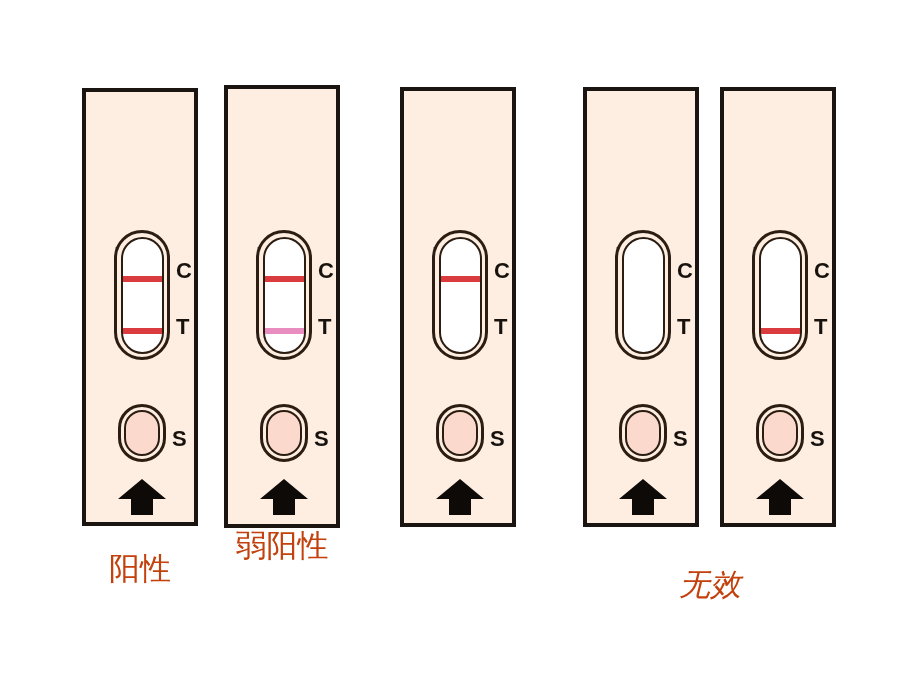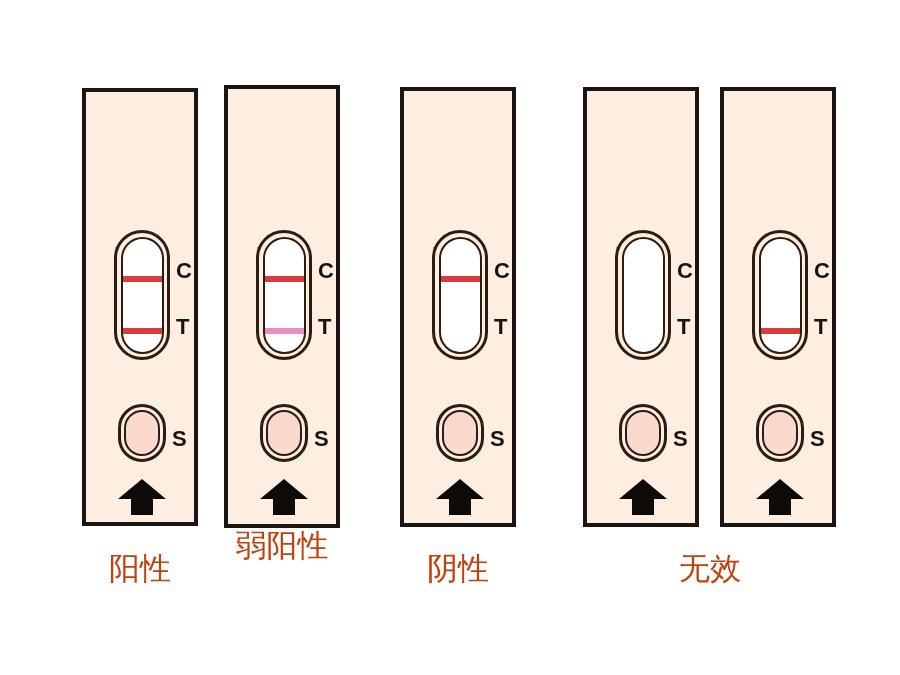--- a/index.html
+++ b/index.html
@@ -232,17 +232,16 @@
       <svg width="50" height="38" viewBox="0 0 50 38" aria-hidden="true">
         <polygon points="25,1 49,21 36,21 36,37 14,37 14,21 1,21" fill="#0d0a07"></polygon>
       </svg>
     </div>
   </div>
 
   <div class="caption" style="left:80px; top:548px; width:120px;">阳性</div>
 
   <div class="caption" style="left:218px; top:525px; width:128px;">弱阳性</div>
 
-  <div class="caption" style="left:398px; top:548px; width:120px;">阴性</div>
-
-  <div class="caption" style="left:650px; top:548px; width:120px;">无效</div>
+
+  <div class="caption" style="left:650px; top:564px; width:120px;font-style:italic;">无效</div>
 
 </div>
 
 </body></html>

